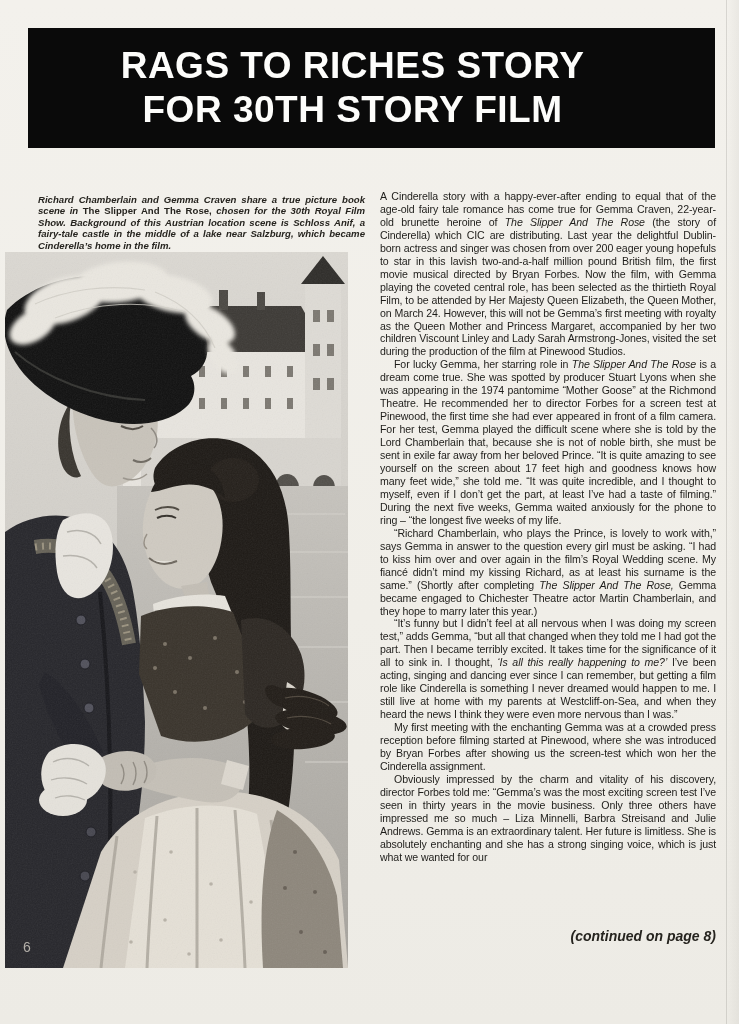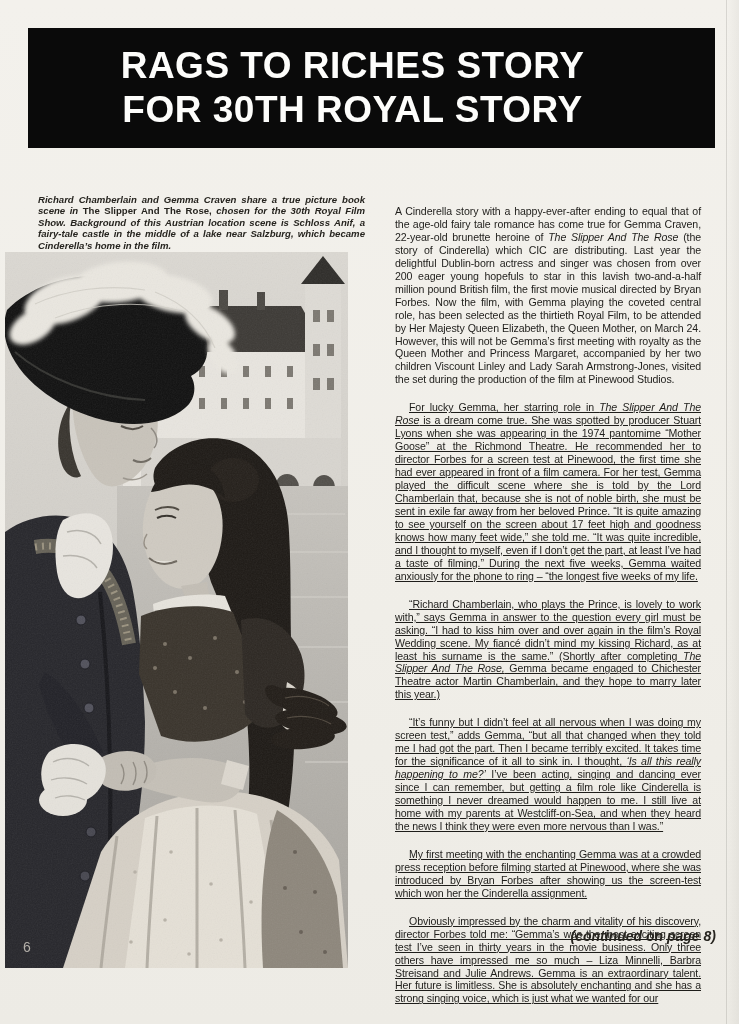--- a/index.html
+++ b/index.html
@@ -24,40 +24,40 @@
     font-size:9.6px;line-height:11.4px;font-weight:bold;font-style:italic;
     color:#26241f;text-align:justify;
   }
   .caption .rm{font-style:normal;}
 
   .article{
     position:absolute;left:380px;top:190px;width:336px;
     font-size:10.6px;line-height:12.95px;letter-spacing:-.1px;
     color:#1e1d1a;text-align:justify;
   }
-  .article p{margin:15px;}
-  .article p.ind{text-indent:14px;text-decoration:underline;}
+  .article p{margin:0;}
+  .article p.ind{text-indent:14px;}
   .article .it{font-style:italic;}
 
   .continued{
     position:absolute;left:380px;top:928px;width:336px;text-align:right;
     font-size:14px;font-weight:bold;font-style:italic;color:#26241f;
   }
 
   .photo{position:absolute;left:5px;top:252px;width:343px;height:716px;margin:0;}
   .photo svg{display:block;}
 </style>
 </head>
 <body>
 
 <div class="page">
 
   <div class="banner">
     <div class="hl">RAGS TO RICHES STORY</div>
-    <div class="hl">FOR 30TH ROYAL STORY</div>
+    <div class="hl">FOR 30TH STORY FILM</div>
   </div>
 
   <p class="caption"><span class="it">Richard Chamberlain and Gemma Craven share a true picture book scene in </span><span class="rm">The Slipper And The Rose,</span><span class="it"> chosen for the 30th Royal Film Show. Background of this Austrian location scene is Schloss Anif, a fairy-tale castle in the middle of a lake near Salzburg, which became Cinderella’s home in the film.</span></p>
 
   <figure class="photo">
     <svg viewBox="0 0 343 716" width="343" height="716" xmlns="http://www.w3.org/2000/svg">
       <defs>
         <linearGradient id="sky" x1="0" y1="0" x2="0" y2="1">
           <stop offset="0" stop-color="#dbd8d2"></stop>
             <stop offset="1" stop-color="#c7c4be"></stop>

